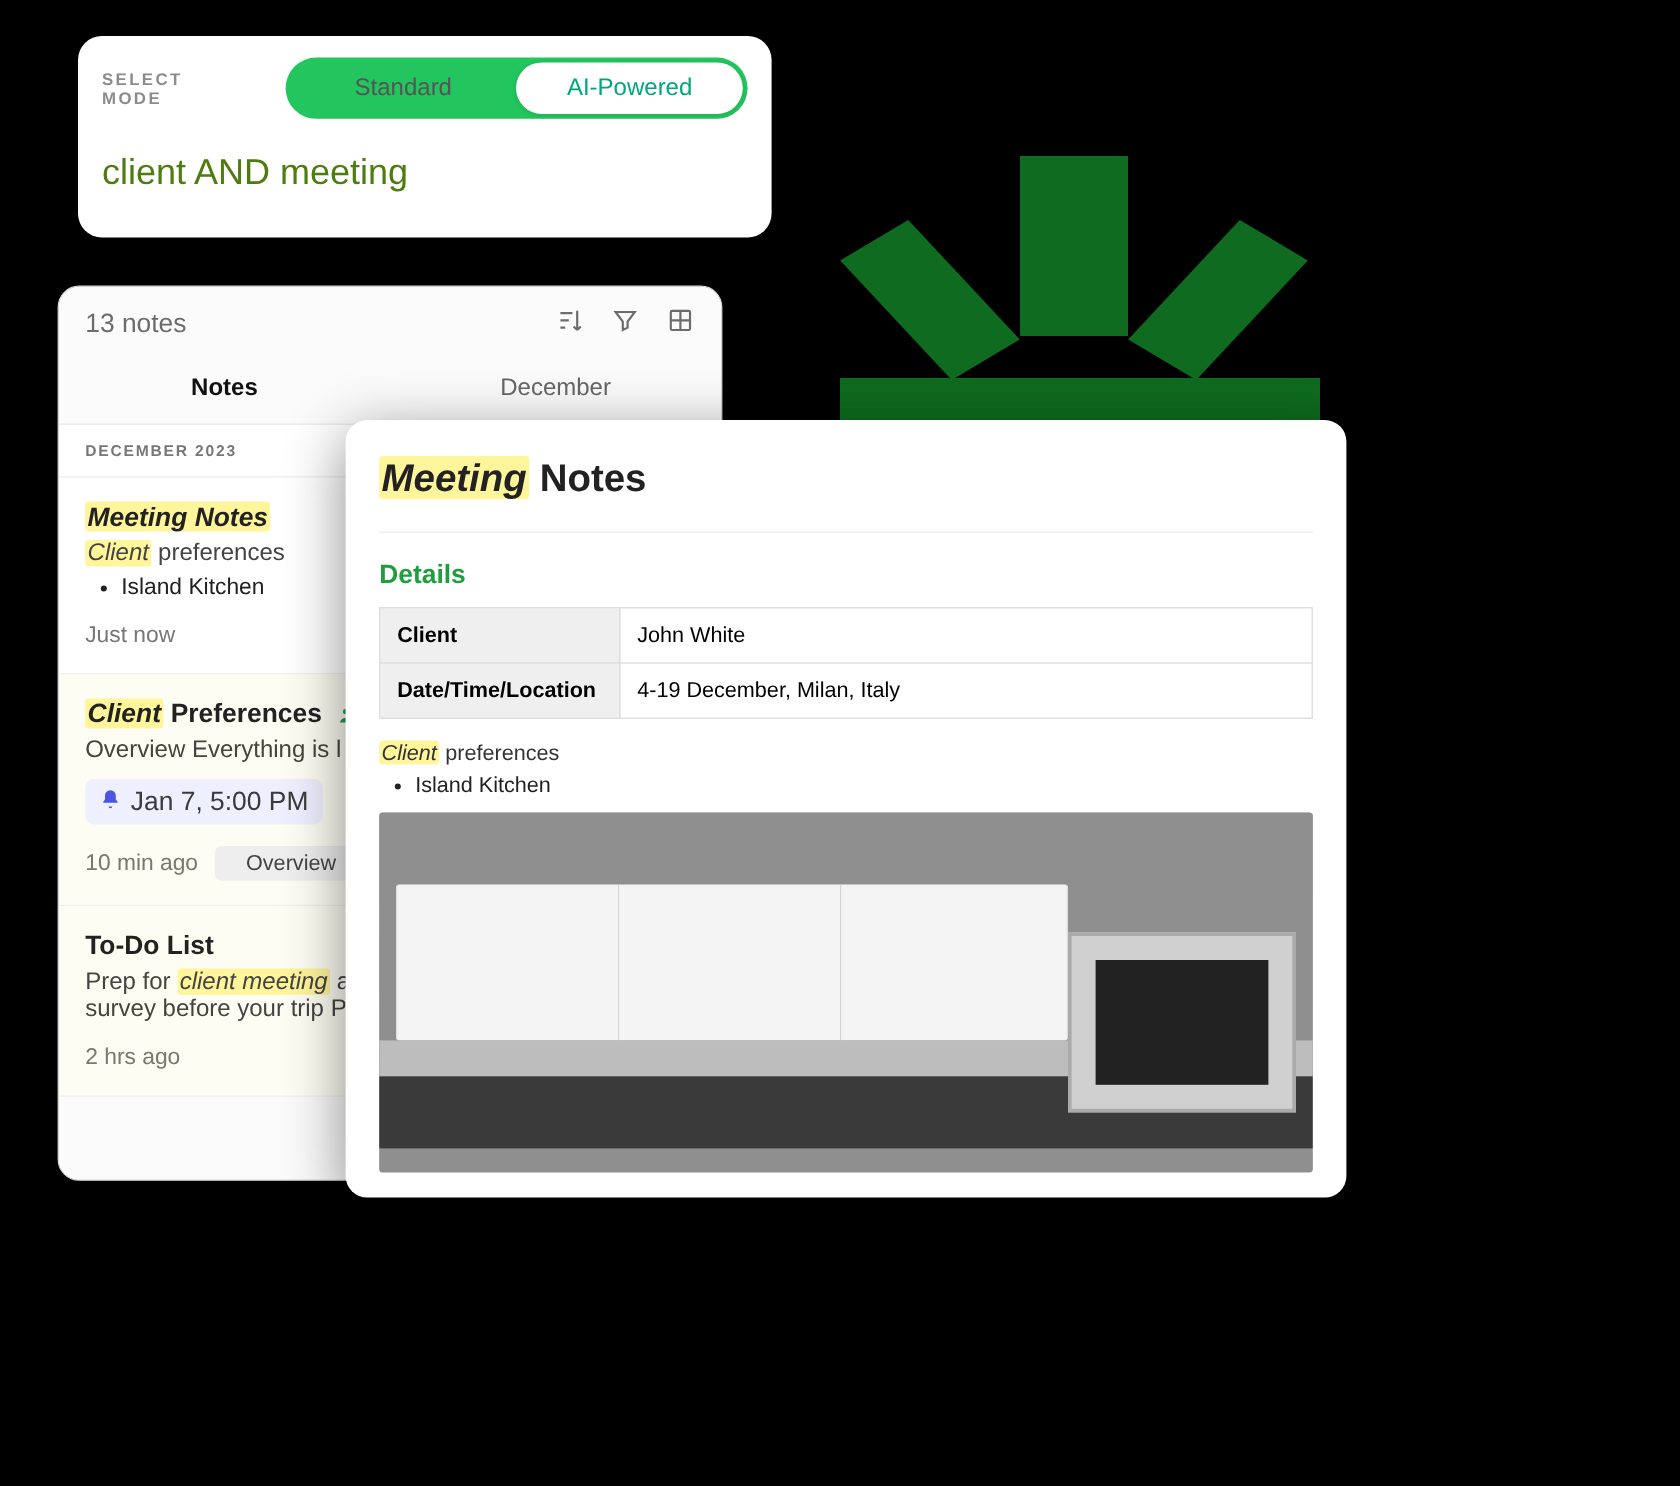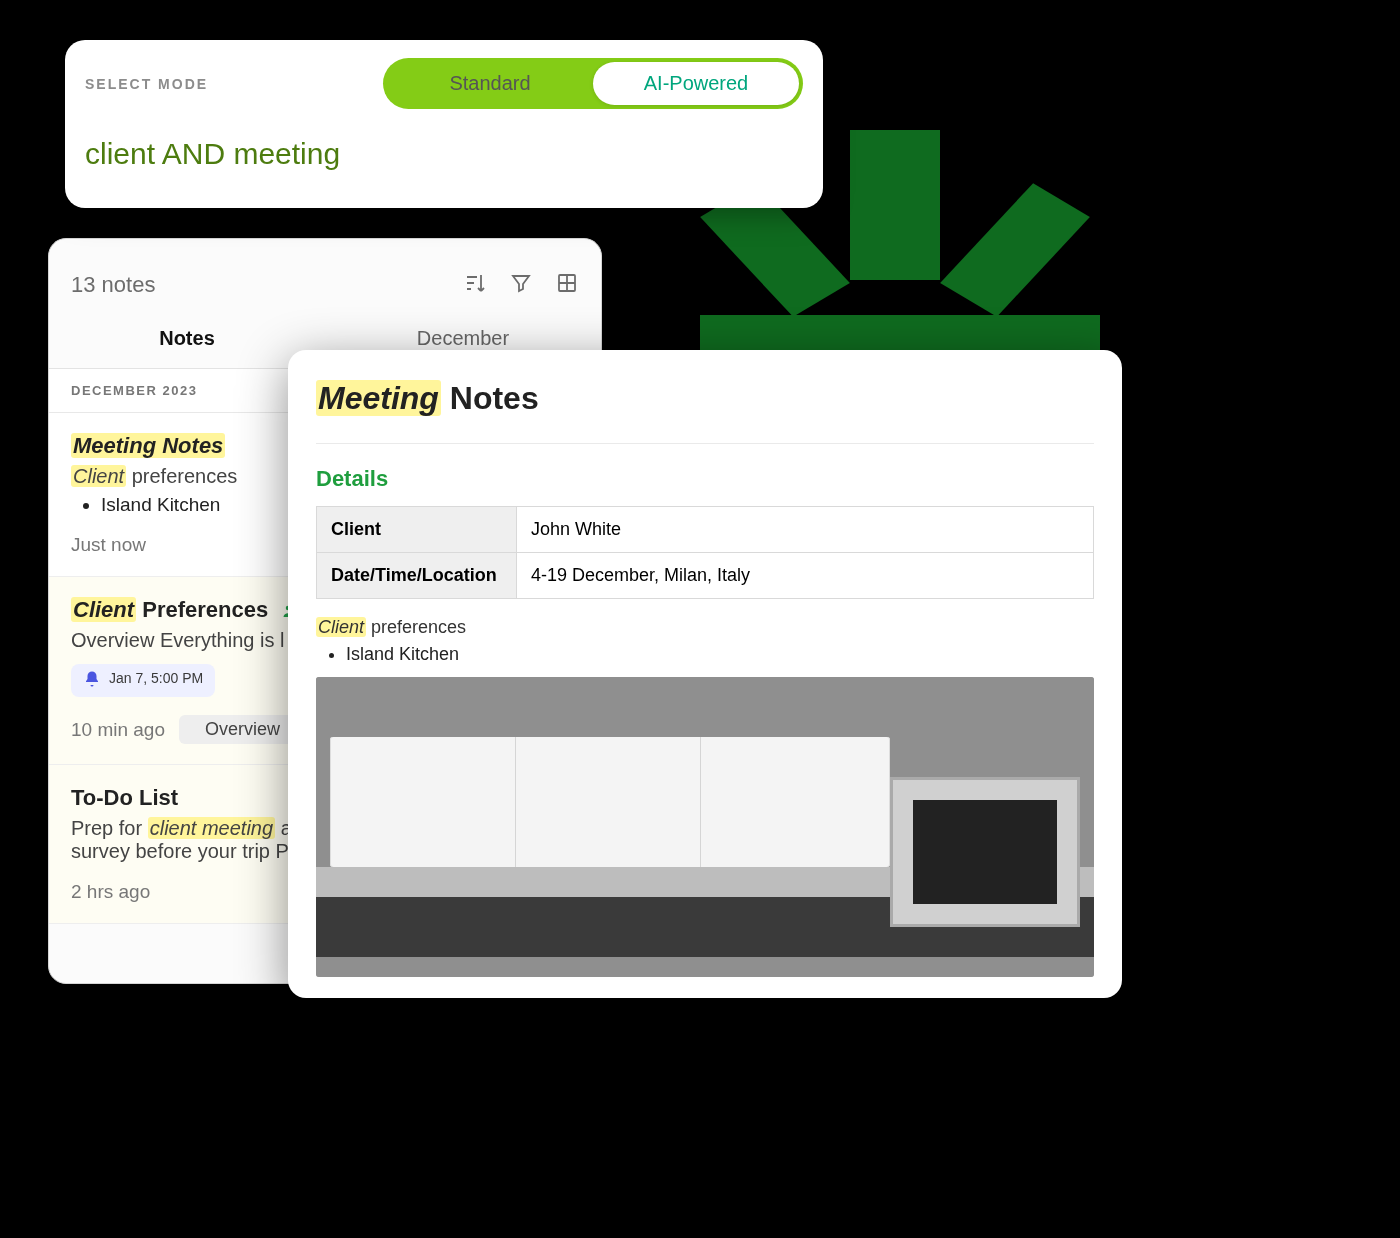--- a/index.html
+++ b/index.html
@@ -23,37 +23,37 @@
   }
   .burst span { position: absolute; background: #0f6b1f; }
   .burst .b-center { left: 150px; top: 0; width: 90px; height: 150px; }
   .burst .b-l { left: 35px; top: 65px; width: 80px; height: 110px; transform: skewX(25deg) rotate(-25deg); }
   .burst .b-r { left: 275px; top: 65px; width: 80px; height: 110px; transform: skewX(-25deg) rotate(25deg); }
   .burst .b-bar { left: 0; top: 185px; width: 400px; height: 55px; }
 
   
   .search-card {
     position: absolute;
-    left: 65px; top: 40px;
-    width: 758px; height: 168px;
+    left: 65px; top: 30px;
+    width: 578px; height: 168px;
     background: #fff;
     border-radius: 20px;
     box-shadow: 0 6px 30px rgba(0,0,0,.35);
     padding: 18px 20px 0 20px;
     z-index: 3;
   }
   .search-top { display: flex; align-items: center; gap: 40px; }
   .select-mode {
     font-size: 14px; letter-spacing: 2px; font-weight: 600;
     color: #8c8c8c;
   }
   .pill {
     margin-left: auto;
     display: flex;
-    background: #84cc16;
+    background: #22c55e;
     border-radius: 28px;
     padding: 4px;
     width: 420px;
   }
   .pill-opt {
     flex: 1;
     text-align: center;
     padding: 10px 0;
     font-size: 20px;
     border-radius: 24px;
@@ -80,21 +80,21 @@
     position: absolute;
     left: 48px; top: 238px;
     width: 554px; height: 746px;
     background: #fbfbfb;
     border: 1px solid #d5d5d5;
     border-radius: 18px;
     overflow: hidden;
     z-index: 1;
   }
   .np-header {
-    padding: 32px 22px 10px 22px;
+    padding: 16px 22px 10px 22px;
     display: flex; align-items: center; justify-content: space-between;
   }
   .np-count { font-size: 22px; color: #6c6c6c; }
   .np-icons { display: flex; gap: 22px; color: #6c6c6c; }
   .np-icons svg { width: 24px; height: 24px; stroke: #6c6c6c; fill: none; stroke-width: 1.8; cursor: pointer; }
 
   .np-tabs {
     display: flex;
     border-bottom: 1px solid #e3e3e3;
   }
@@ -125,21 +125,21 @@
   .note-bullets { margin: 6px 0 0 30px; font-size: 19px; color: #222; }
   .note-time { margin-top: 18px; font-size: 19px; color: #777; display: flex; gap: 14px; align-items: center; }
   .hl { background: #fff59b; border-radius: 3px; padding: 0 2px; font-style: italic; }
   .shared-icon { color: #21a04a; margin-left: 8px; display:inline-flex; vertical-align: middle; }
   .shared-icon svg { width: 18px; height: 18px; fill: #21a04a; }
 
   .reminder-chip {
     display: inline-flex; align-items: flex-start; gap: 8px;
     background: #eef0ff; color: #3a3a3a;
     padding: 6px 12px; border-radius: 8px;
-    font-size: 14px; margin-top: 12px;
+    font-size: 22px; margin-top: 12px;
   }
   .reminder-chip svg { width: 18px; height: 18px; fill: #4a55e0; }
 
   .tag-chip {
     background: #eee; border-radius: 6px; padding: 4px 26px;
     font-size: 18px; color: #444;
   }
 
   
   .detail-panel {

